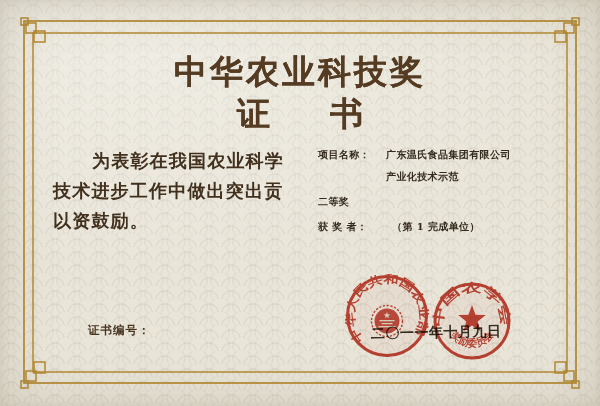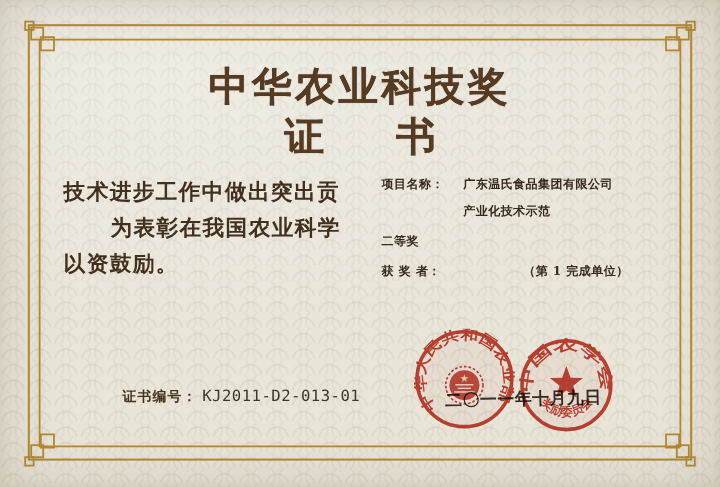--- a/index.html
+++ b/index.html
@@ -29,23 +29,23 @@
     font-size:18px;font-weight:bold;letter-spacing:1.2px;color:#41301d;}
   .citation .cline{display:block;line-height:30px;height:30px;white-space:nowrap;}
   .citation .cline.first{padding-left:39px;}
 
   .info{position:absolute;left:318px;top:144px;width:250px;z-index:2;
     font-size:10px;font-weight:bold;letter-spacing:.4px;color:#352a1e;}
   .irow{display:flex;margin-bottom:3px;}
   .ilabel{flex:0 0 68px;line-height:22px;}
   .ival{flex:1;}
   .vline{display:block;line-height:22px;white-space:nowrap;}
-  .vline.indent2{padding-left:6px;text-align:center;}
+  .vline.indent2{padding-left:6px;}
 
-  .certno{position:absolute;left:88px;top:323px;z-index:2;display:flex;align-items:baseline;margin-left:14px;}
+  .certno{position:absolute;left:88px;top:323px;z-index:2;display:flex;align-items:baseline;}
   .certno .cn-label{font-size:11.5px;font-weight:bold;color:#47341f;letter-spacing:1px;}
   .certno .cn-value{font-size:13px;color:#3c372c;letter-spacing:.4px;margin-left:4px;
     font-family:"DejaVu Sans Mono","Liberation Mono",monospace;}
 
   .seal{position:absolute;mix-blend-mode:multiply;opacity:.93;z-index:3;}
   .seal-ministry{left:345px;top:274px;}
   .seal-society{left:432px;top:281px;}
 
   .issue-date{position:absolute;left:371px;top:324px;z-index:4;white-space:nowrap;
     font-size:14px;font-weight:bold;letter-spacing:.5px;color:#3b352a;
@@ -78,22 +78,22 @@
     </g>
   </svg>
 
   <div class="title">中华农业科技奖</div>
   <div class="doctype">
     <span>证</span>
     <span>书</span>
   </div>
 
   <div class="citation">
+    <span class="cline first">为表彰在我国农业科学</span>
     <span class="cline">技术进步工作中做出突出贡</span>
-    <span class="cline first">为表彰在我国农业科学</span>
     <span class="cline">以资鼓励。</span>
   </div>
 
   <div class="info">
     <div class="irow">
       <span class="ilabel">项目名称：</span>
       <span class="ival">
         <span class="vline">广东温氏食品集团有限公司</span>
         <span class="vline">产业化技术示范</span>
       </span>
@@ -106,21 +106,20 @@
     <div class="irow">
       <span class="ilabel">获 奖 者：</span>
       <span class="ival">
         <span class="vline indent2">（第 1 完成单位）</span>
       </span>
     </div>
   </div>
 
   <div class="certno">
     <span class="cn-label">证书编号：</span>
-    <span class="cn-value">KJ2011-D2-013-01</span>
   </div>
 
   <svg class="seal seal-ministry" width="84" height="84" viewBox="0 0 84 84">
     <defs>
       <path id="m-arc" d="M 18.7,65.3 A 33,33 0 1 1 65.3,65.3"></path>
     </defs>
     <circle cx="42" cy="42" r="39.5" fill="rgba(195,58,42,0.05)" stroke="#c33a2a" stroke-width="3"></circle>
     <text font-size="11.5" fill="#c33a2a" font-weight="bold" font-family="'DejaVu Serif',serif">
       <textPath href="#m-arc" textLength="148" lengthAdjust="spacingAndGlyphs">中华人民共和国农业部</textPath>
     </text>

